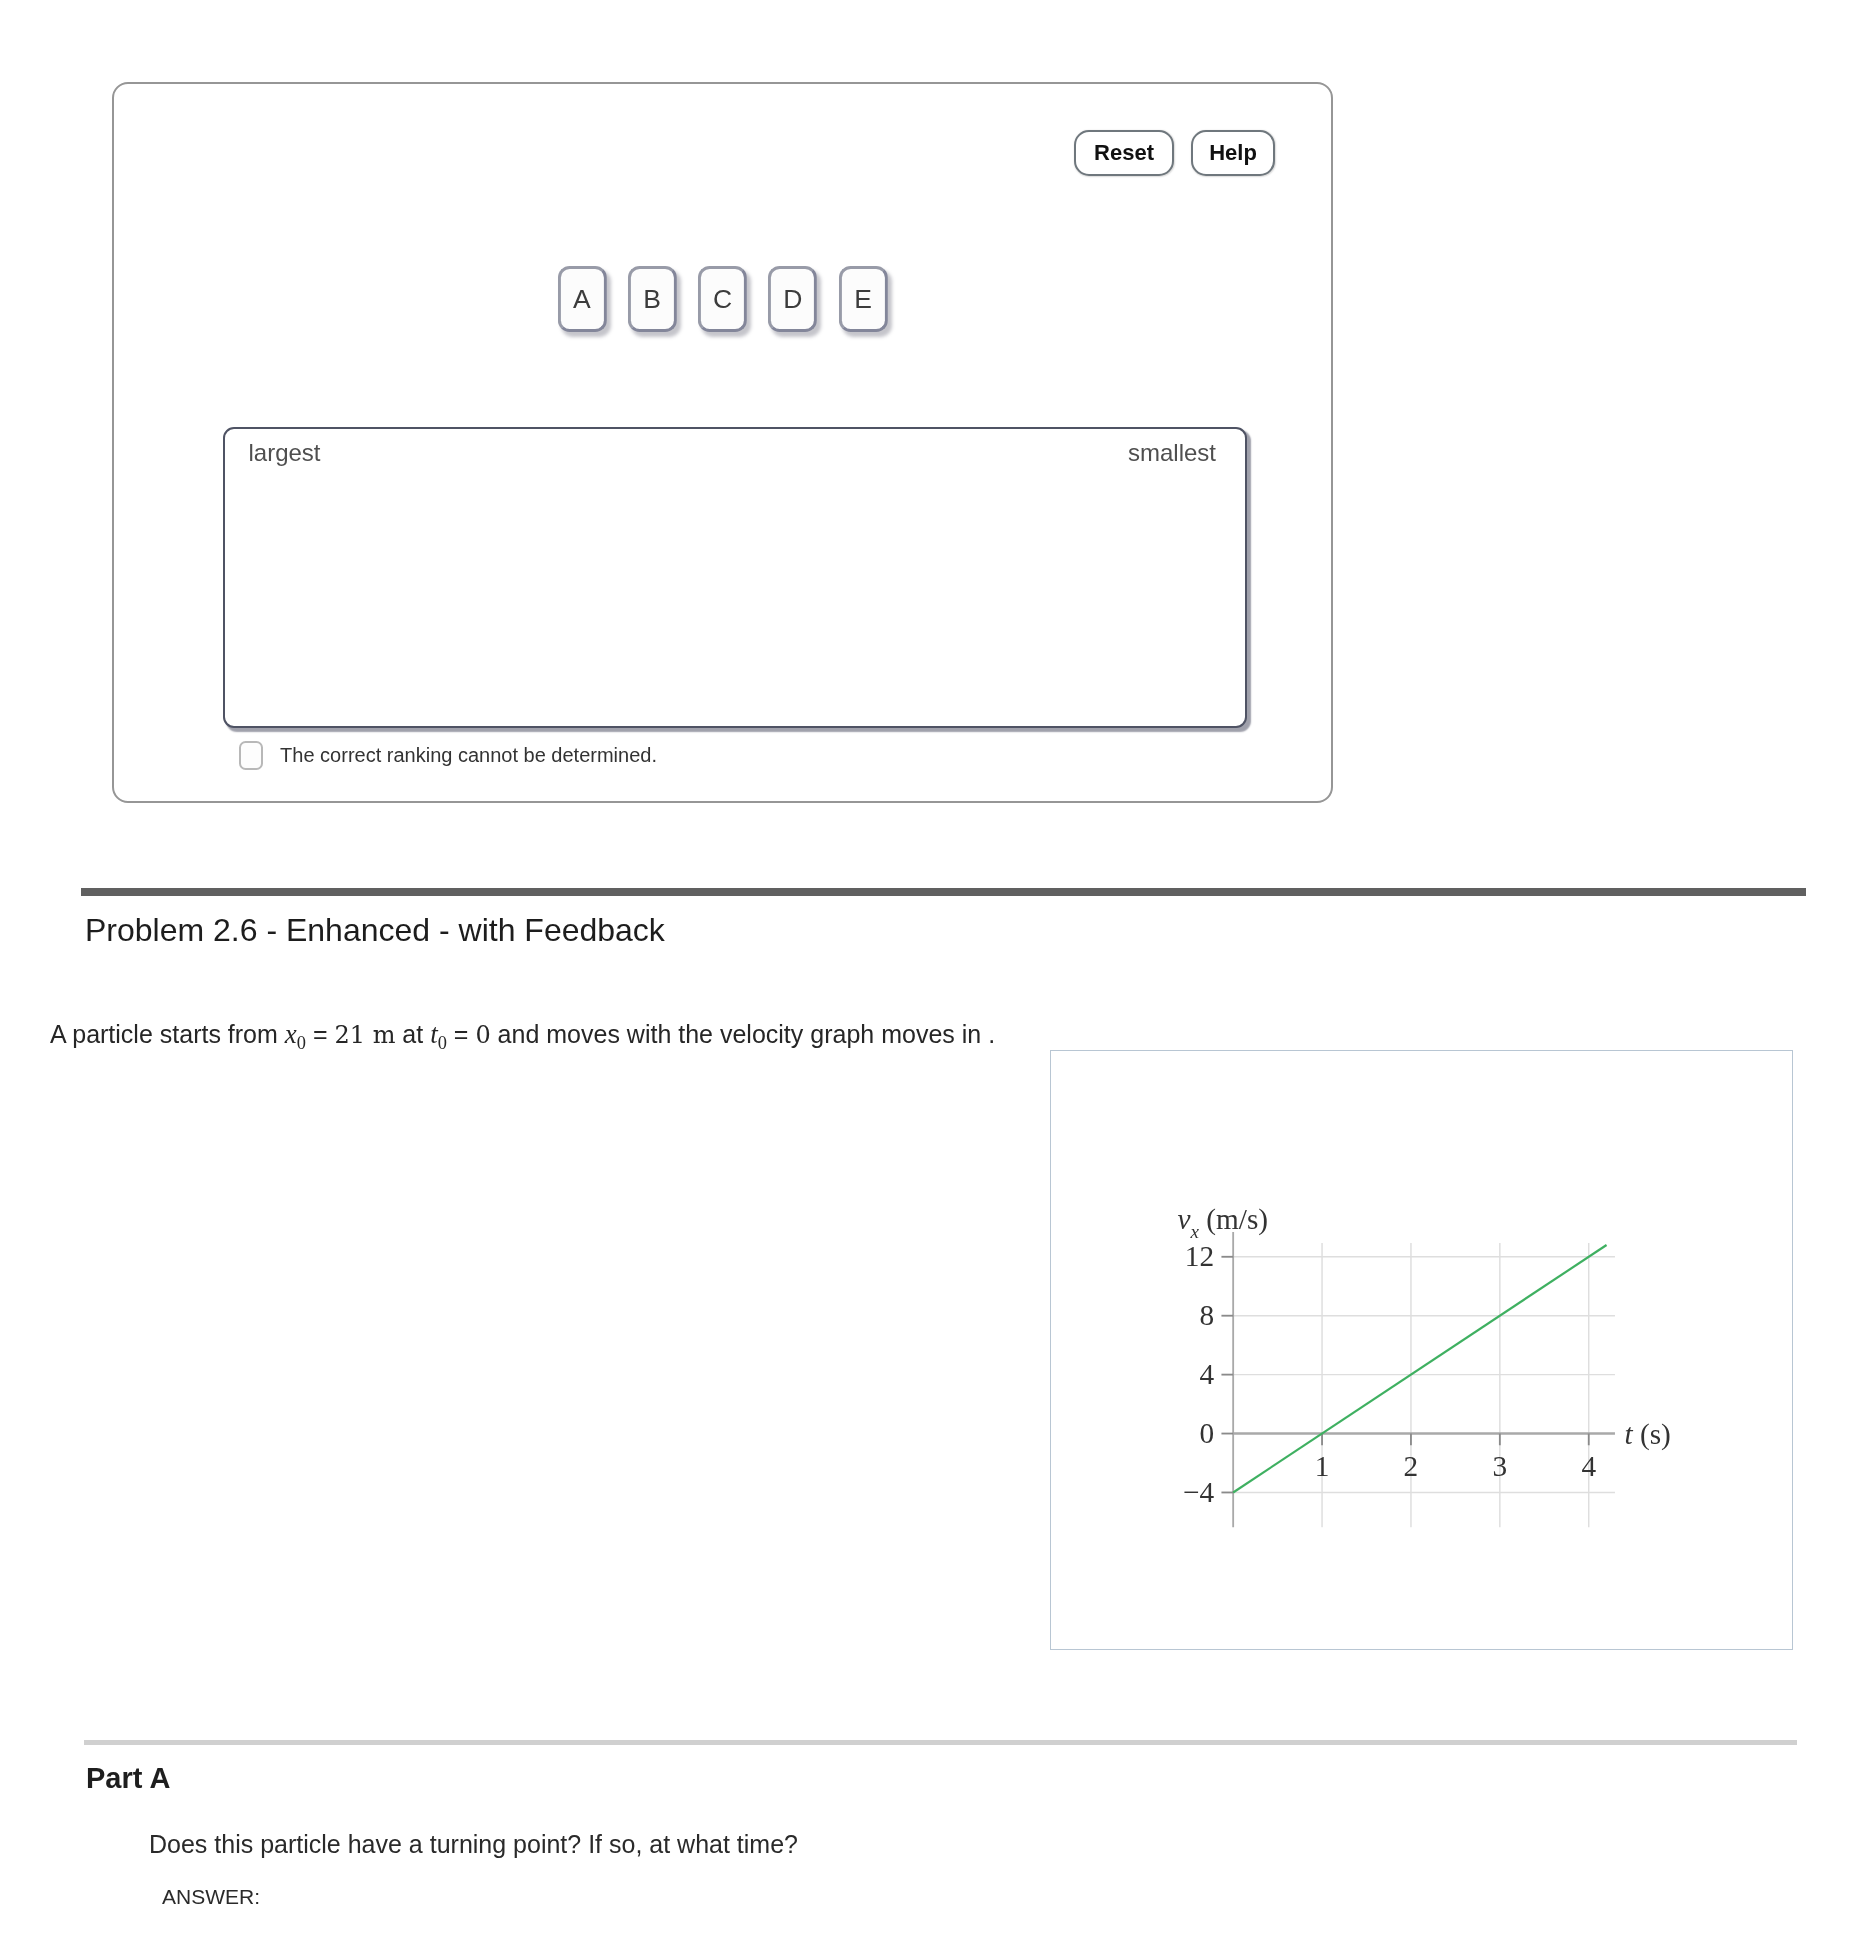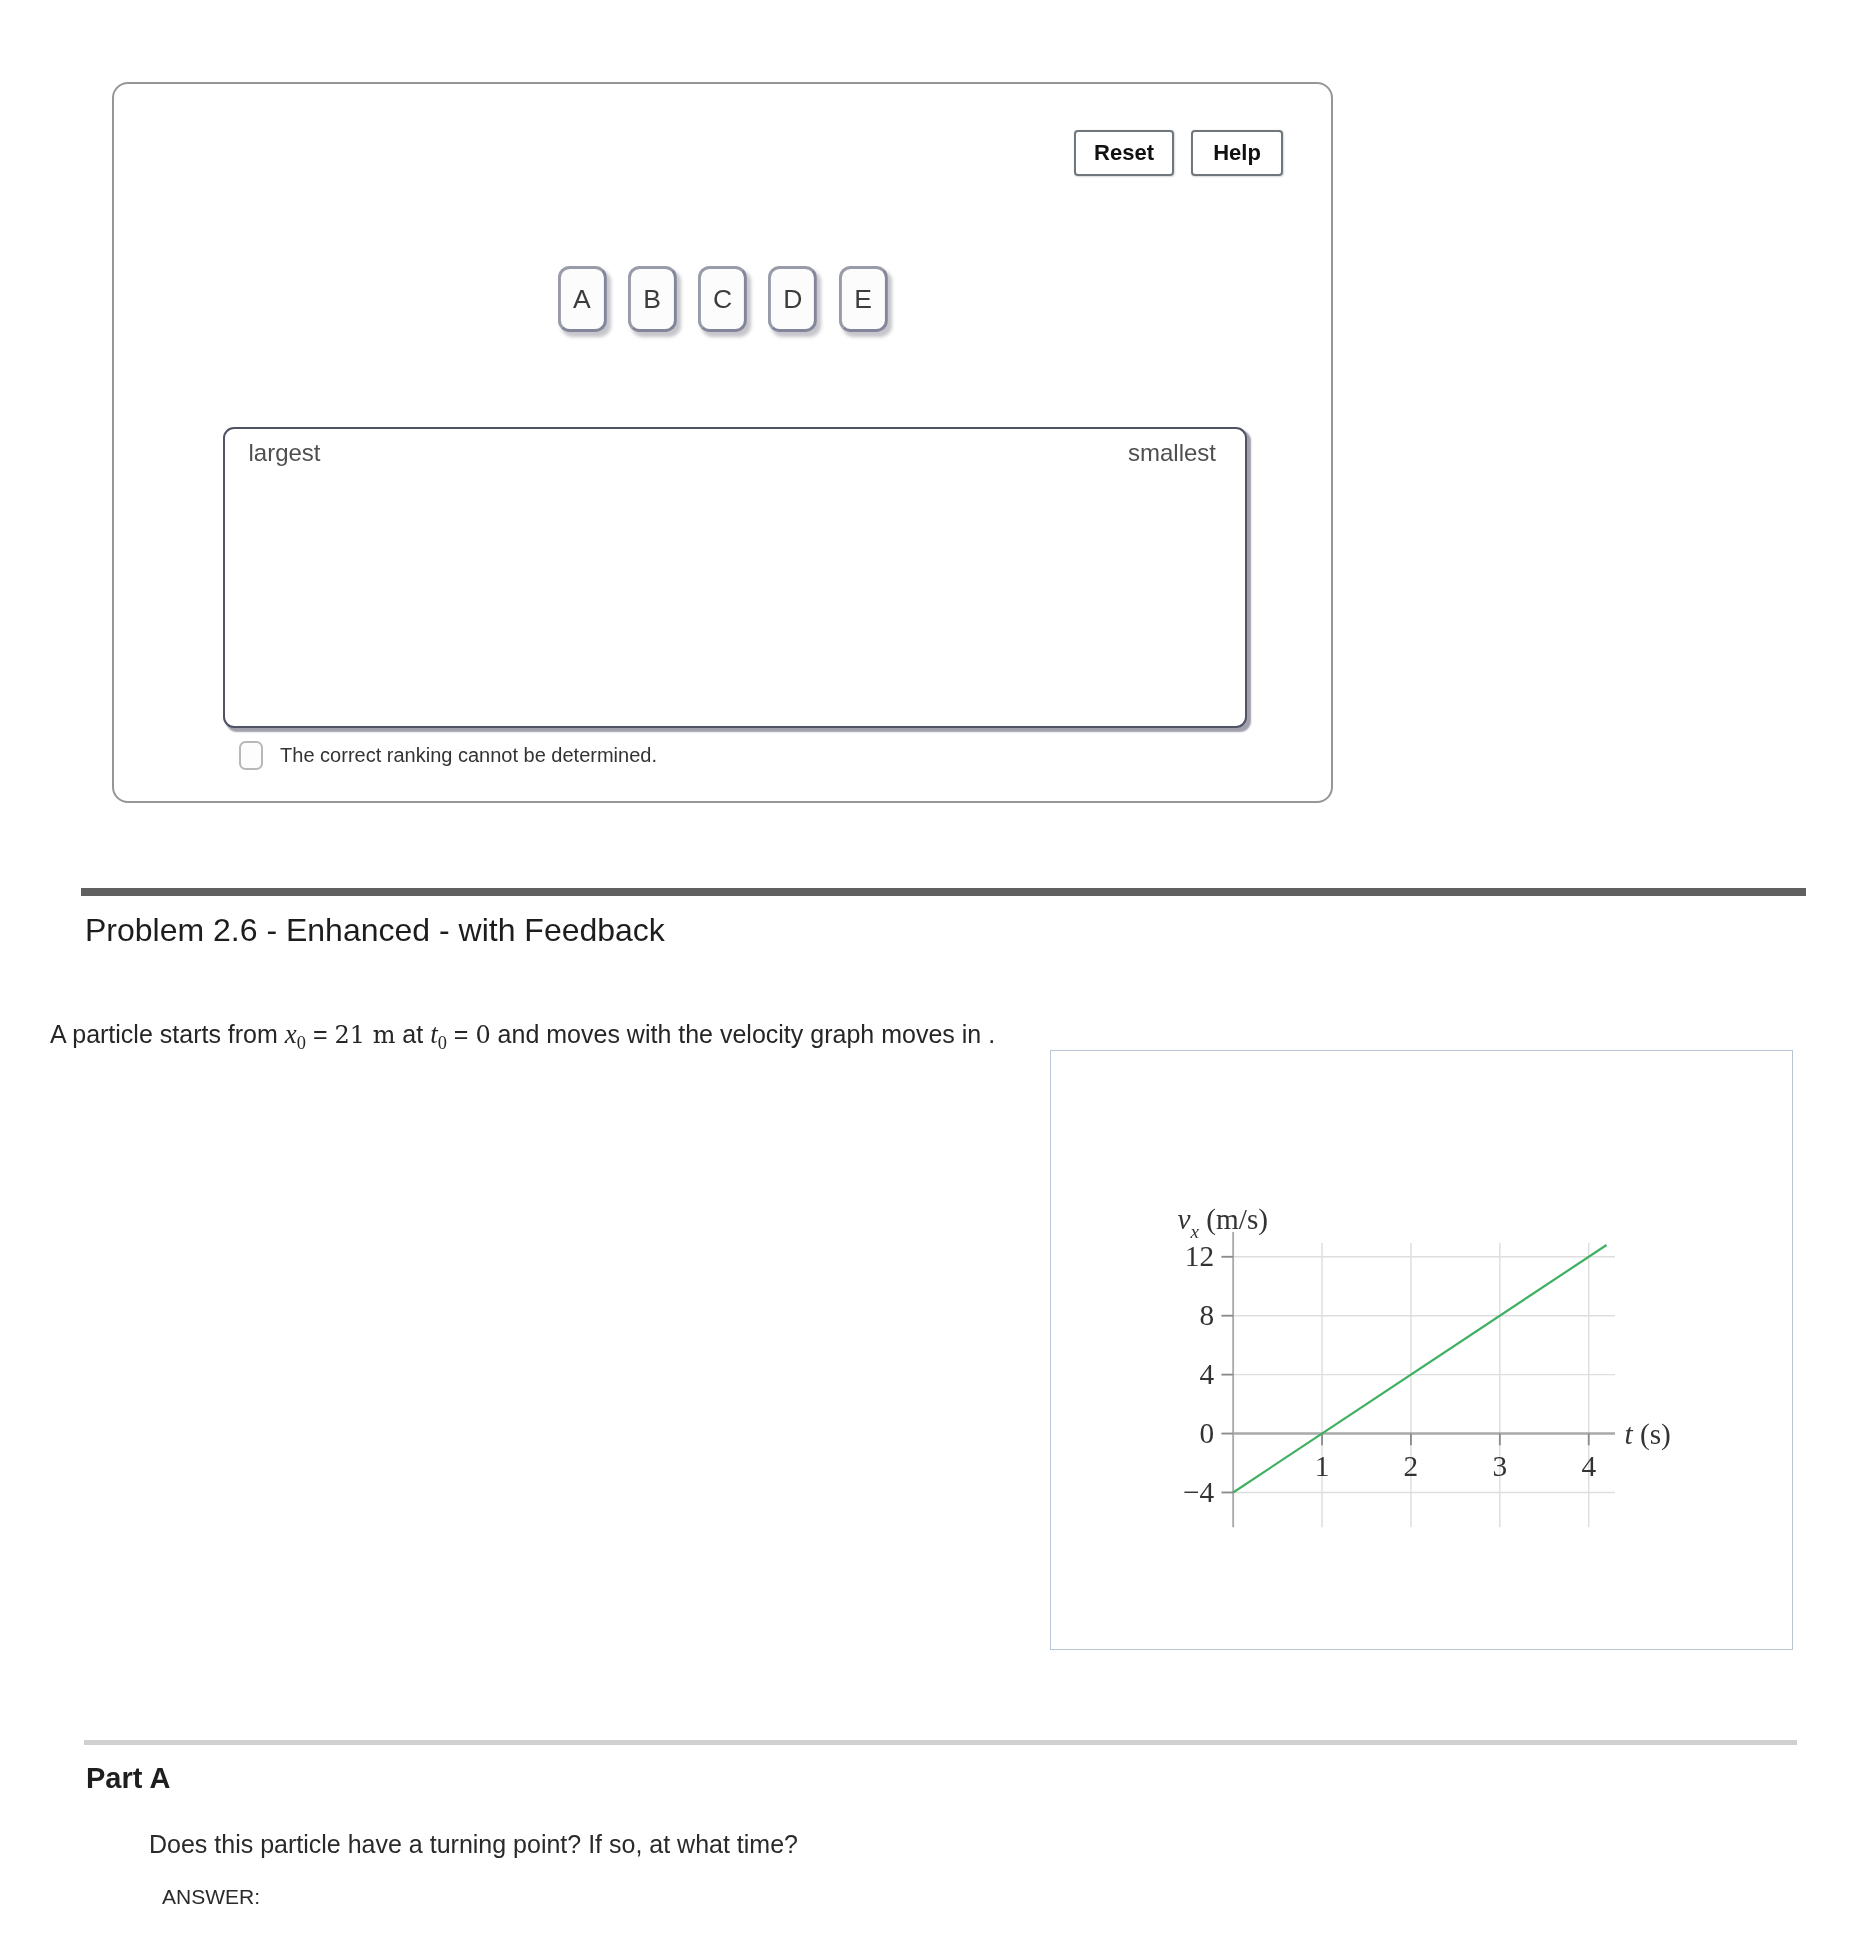--- a/index.html
+++ b/index.html
@@ -3,26 +3,26 @@
 <meta charset="utf-8">
 <style>
   html,body{margin:0;padding:0;background:#ffffff;}
   .page{position:relative;width:1874px;height:1955px;background:#ffffff;
         font-family:"Liberation Sans",sans-serif;color:#262626;overflow:hidden;}
 
   
   .panel{position:absolute;left:112px;top:82px;width:1221px;height:721px;
          background:#ffffff;border:2.2px solid #969696;border-radius:16px;box-sizing:border-box;}
   .ui-btn{position:absolute;top:46px;height:46px;background:#ffffff;
-          border:2.2px solid #6f777d;border-radius:4px;
+          border:2.2px solid #6f777d;border-radius:15px;
           font-family:"Liberation Sans",sans-serif;font-size:22px;font-weight:bold;color:#111;
           display:flex;align-items:center;justify-content:center;cursor:pointer;
           box-shadow:0.7px 0.7px 1.5px rgba(0,0,0,0.15);}
   .btn-reset{left:960px;width:100px;}
-  .btn-help{left:1077px;width:92px;}
+  .btn-help{left:1077px;width:84px;}
 
   .chips{position:absolute;left:50%;top:182px;transform:translateX(-50%);
          display:flex;gap:21.3px;}
   .chip{width:49px;height:66px;box-sizing:border-box;background:#fcfcfc;
         border:3.7px solid #83869a;border-top-color:#989ba8;border-left-color:#989ba8;
         border-radius:11.8px;display:flex;align-items:center;justify-content:center;
         font-size:26.5px;color:#3c3c3c;cursor:grab;
         box-shadow:3.7px 4.4px 3.7px rgba(110,110,125,0.40);}
 
   .dropbox{position:absolute;left:109px;top:343px;width:1024px;height:301px;box-sizing:border-box;

